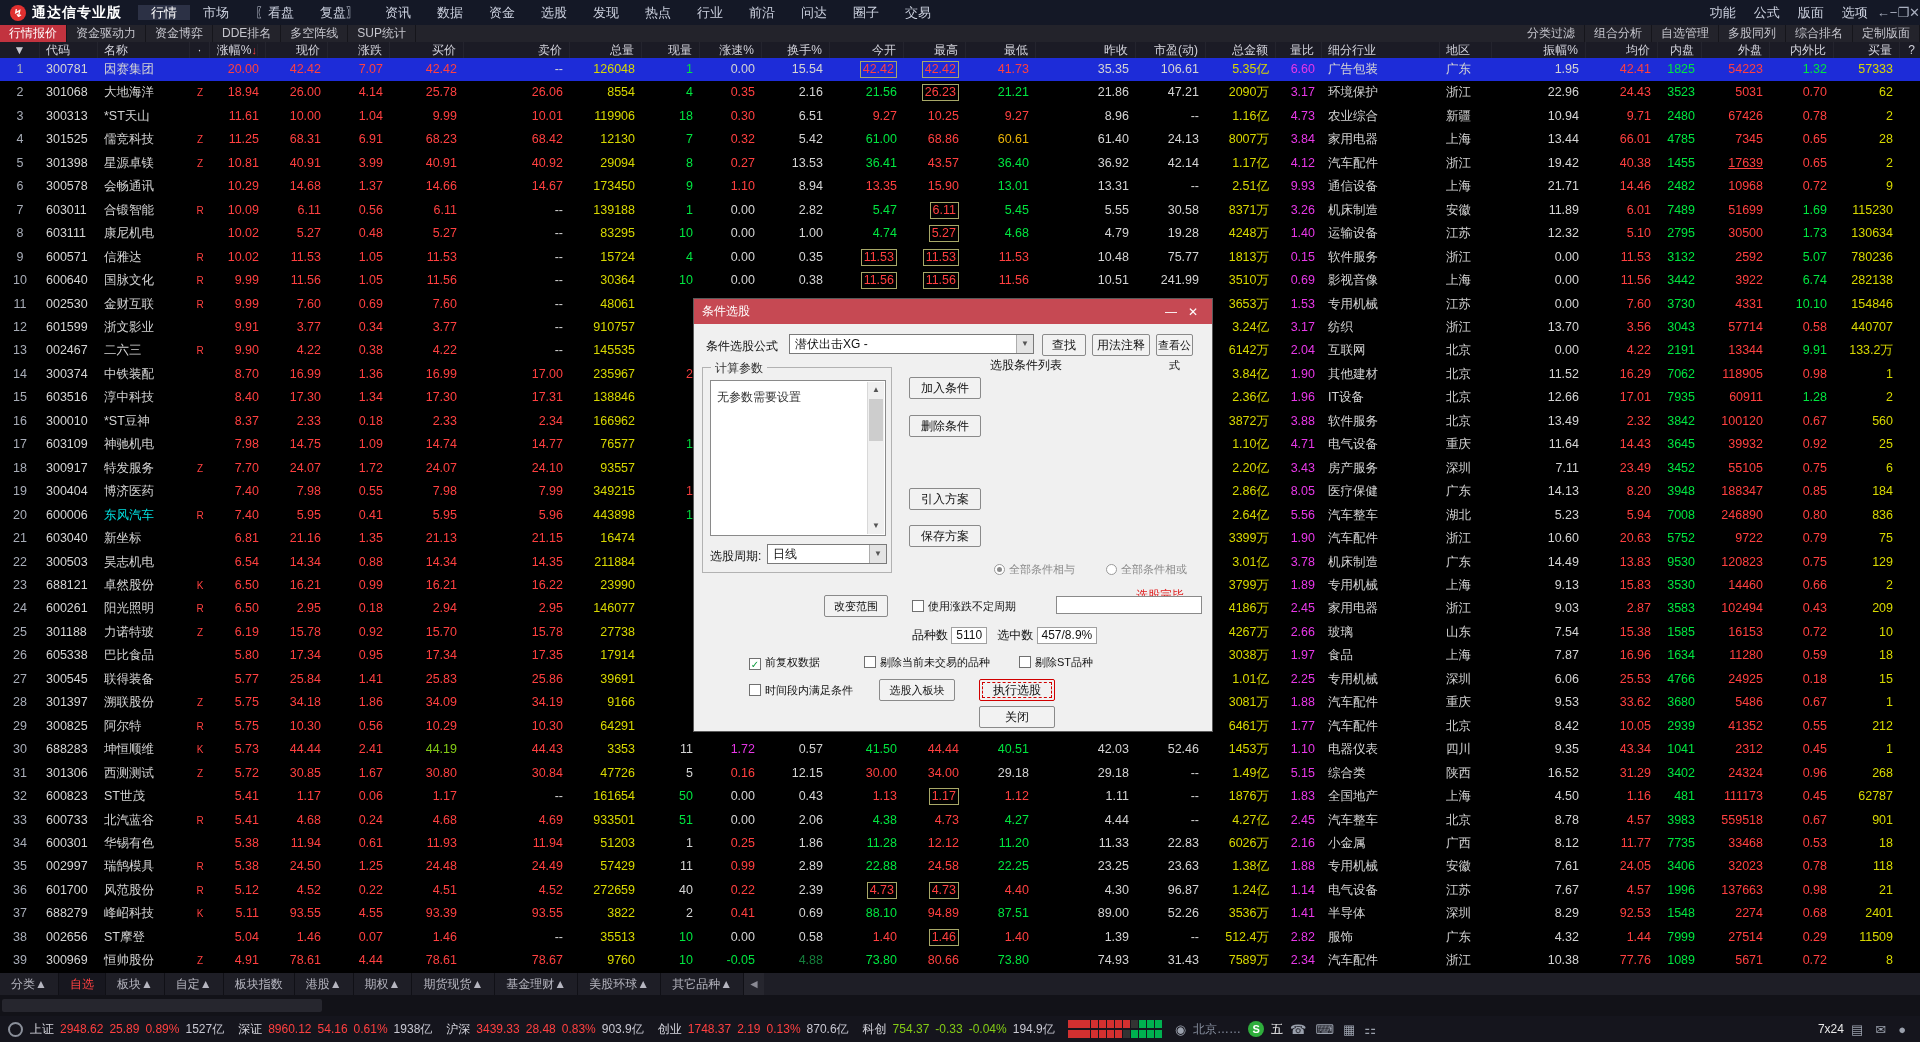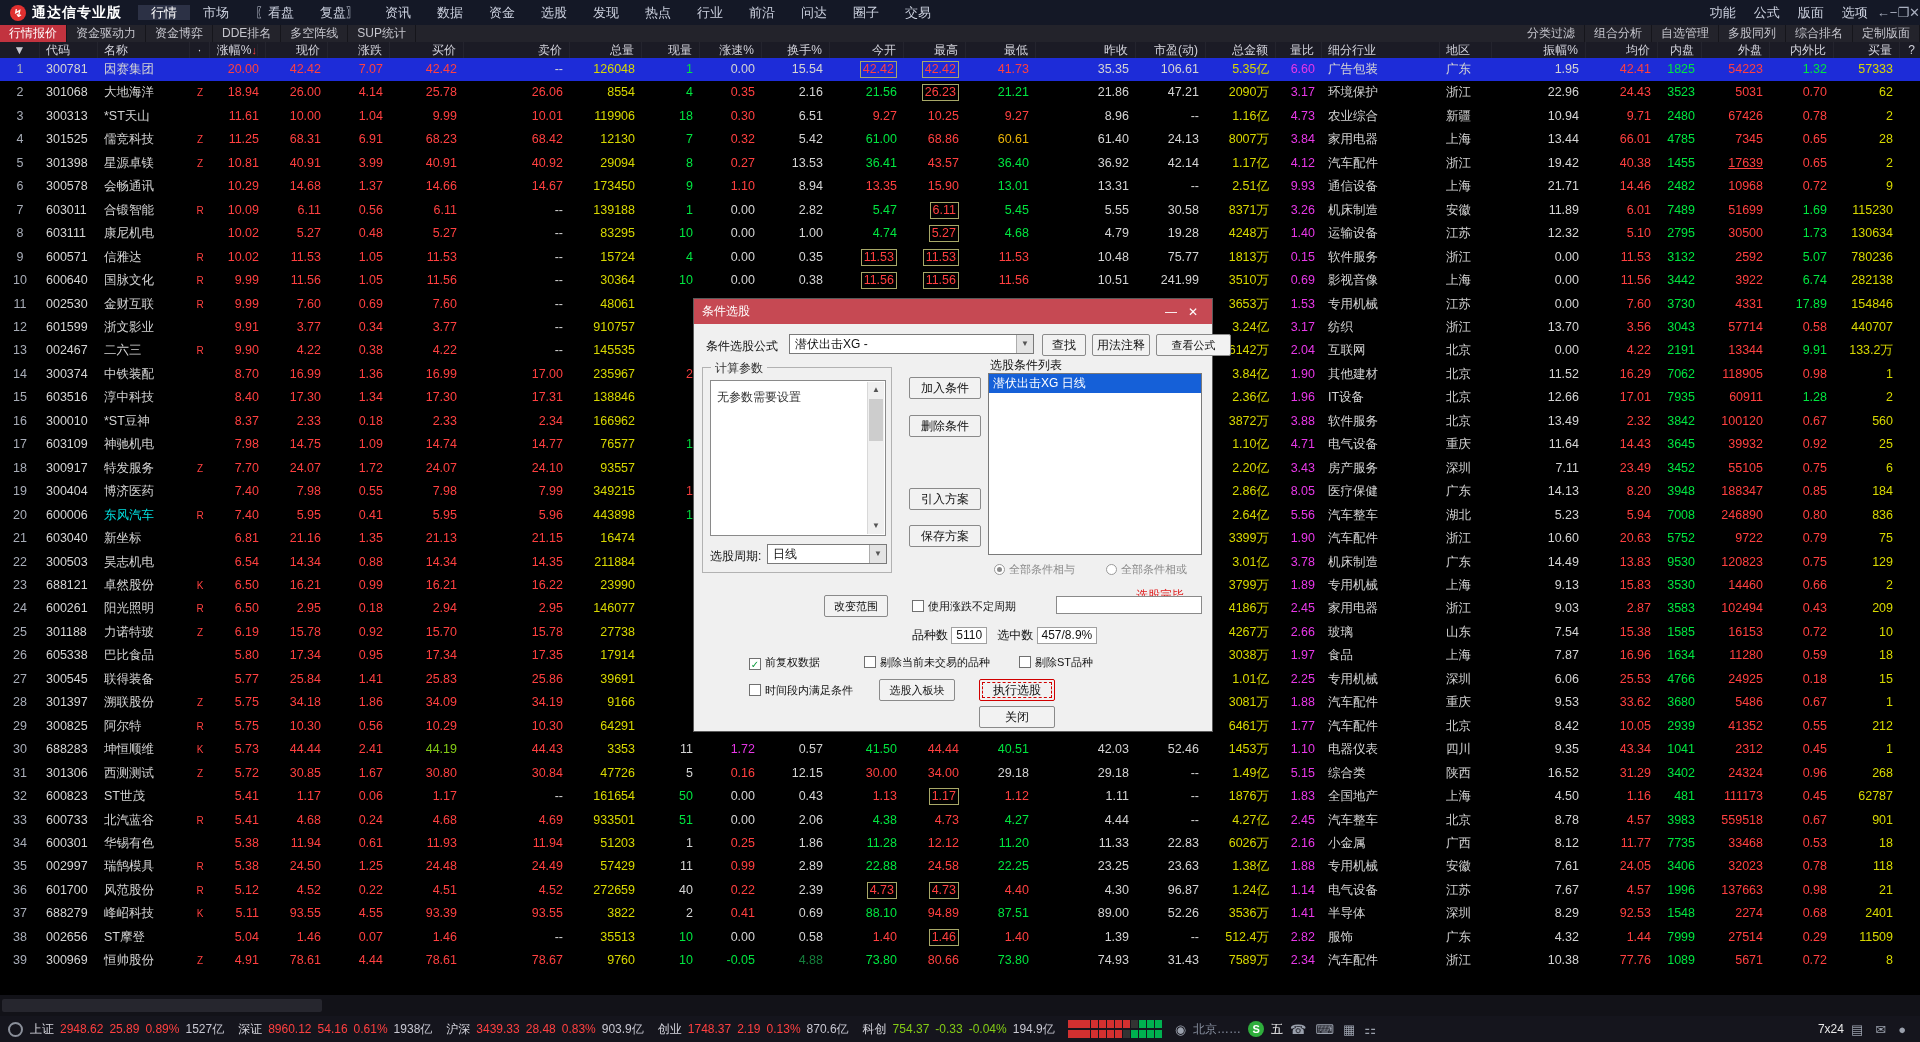--- a/index.html
+++ b/index.html
@@ -495,21 +495,21 @@
         <span class="tr"></span>
         <span class="tr"></span>
         <span class="tr" style="color: rgb(216, 216, 0);">3653万</span>
         <span class="tr" style="color: rgb(232, 56, 232);">1.53</span>
         <span class="tl" style="color: rgb(212, 212, 212);">专用机械</span>
         <span class="tl" style="color: rgb(212, 212, 212);">江苏</span>
         <span class="tr" style="color: rgb(212, 212, 212);">0.00</span>
         <span class="tr" style="color: rgb(255, 64, 64);">7.60</span>
         <span class="tr" style="color: rgb(0, 230, 64);">3730</span>
         <span class="tr" style="color: rgb(255, 64, 64);">4331</span>
-        <span class="tr" style="color: rgb(0, 230, 64);">17.89</span>
+        <span class="tr" style="color: rgb(0, 230, 64);">10.10</span>
         <span class="tr" style="color: rgb(216, 216, 0);">154846</span>
       </div>
       <div class="trow grid">
         <span class="tc" style="color: rgb(168, 173, 184);">12</span>
         <span class="tl" style="color: rgb(212, 212, 212);">601599</span>
         <span class="tl" style="color: rgb(212, 212, 212);">浙文影业</span>
         <span class="flagcell"></span>
         <span class="tr" style="color: rgb(255, 64, 64);">9.91</span>
         <span class="tr" style="color: rgb(255, 64, 64);">3.77</span>
         <span class="tr" style="color: rgb(255, 64, 64);">0.34</span>
@@ -1340,20 +1340,34 @@
         <span class="tl" style="color: rgb(212, 212, 212);">浙江</span>
         <span class="tr" style="color: rgb(212, 212, 212);">10.38</span>
         <span class="tr" style="color: rgb(255, 64, 64);">77.76</span>
         <span class="tr" style="color: rgb(0, 230, 64);">1089</span>
         <span class="tr" style="color: rgb(255, 64, 64);">5671</span>
         <span class="tr" style="color: rgb(255, 64, 64);">0.72</span>
         <span class="tr" style="color: rgb(216, 216, 0);">8</span>
       </div>
     </div>
 
+  <div id="tabsbar">
+      <span class="btab">分类▲</span>
+      <span class="btab active">自选</span>
+      <span class="btab">板块▲</span>
+      <span class="btab">自定▲</span>
+      <span class="btab">板块指数</span>
+      <span class="btab">港股▲</span>
+      <span class="btab">期权▲</span>
+      <span class="btab">期货现货▲</span>
+      <span class="btab">基金理财▲</span>
+      <span class="btab">美股环球▲</span>
+      <span class="btab">其它品种▲</span>
+      <span class="tab-scroll">◄</span>
+    </div>
   <div id="hscroll">
       <span class="thumb"></span>
     </div>
 
   <div id="statusbar">
     <span class="shield"></span>
     <span id="indices-holder" style="display:flex;gap:14px;">
         <span class="idx">
           <span class="nm">上证</span>
           <span class="up">2948.62</span>
@@ -1442,21 +1456,21 @@
       <span class="wb">✕</span>
     </div>
 
     <span class="dlbl" style="left:12px;top:39px;">条件选股公式</span>
     <span class="combo" style="left:95px;top:35px;width:245px;">
       <span>潜伏出击XG   -</span>
       <span class="arr">▼</span>
     </span>
     <span class="dbtn" style="left:348px;top:35px;width:44px;">查找</span>
     <span class="dbtn" style="left:398px;top:35px;width:58px;">用法注释</span>
-    <span class="dbtn" style="left:462px;top:35px;width:75px;font-size:11px;">查看公式</span>
+    <span class="dbtn" style="left:462px;top:35px;width:37px;font-size:11px;">查看公式</span>
 
     <div class="gbox" style="left:8px;top:68px;width:190px;height:206px;">
       <span class="glbl">计算参数</span>
       <div class="wbox" style="left:7px;top:12px;width:176px;height:156px;">
         <span style="position:absolute;left:6px;top:8px;color:#333;">无参数需要设置</span>
         <span class="sbar">
           <span class="ar" style="top:0;">▲</span>
           <span class="thumb"></span>
           <span class="ar" style="bottom:0;">▼</span>
         </span>
@@ -1467,23 +1481,20 @@
         <span class="arr">▼</span>
       </span>
     </div>
 
     <span class="dbtn" style="left:215px;top:78px;width:72px;">加入条件</span>
     <span class="dbtn" style="left:215px;top:116px;width:72px;">删除条件</span>
     <span class="dbtn" style="left:215px;top:189px;width:72px;">引入方案</span>
     <span class="dbtn" style="left:215px;top:226px;width:72px;">保存方案</span>
 
     <span class="dlbl" style="left:296px;top:58px;">选股条件列表</span>
-    <div class="lbox" style="left:294px;top:74px;width:214px;height:182px;">
-      <div class="lsel">潜伏出击XG 日线</div>
-    </div>
     <span class="dtxt gray" style="left:300px;top:263px;font-size:11px;"><span class="radio on"></span><span>全部条件相与</span></span>
     <span class="dtxt gray" style="left:412px;top:263px;font-size:11px;"><span class="radio"></span><span>全部条件相或</span></span>
     <span class="dtxt dred" style="left:442px;top:288px;">选股完毕</span>
 
     <span class="dbtn" style="left:130px;top:296px;width:64px;font-size:11px;">改变范围</span>
 
     <span class="dtxt" style="left:218px;top:300px;font-size:11px;"><span class="cb"></span><span>使用涨跌不定周期</span></span>
     <span class="dinput" style="left:362px;top:297px;width:146px;"></span>
 
     <span class="dtxt" style="left:218px;top:328px;">

